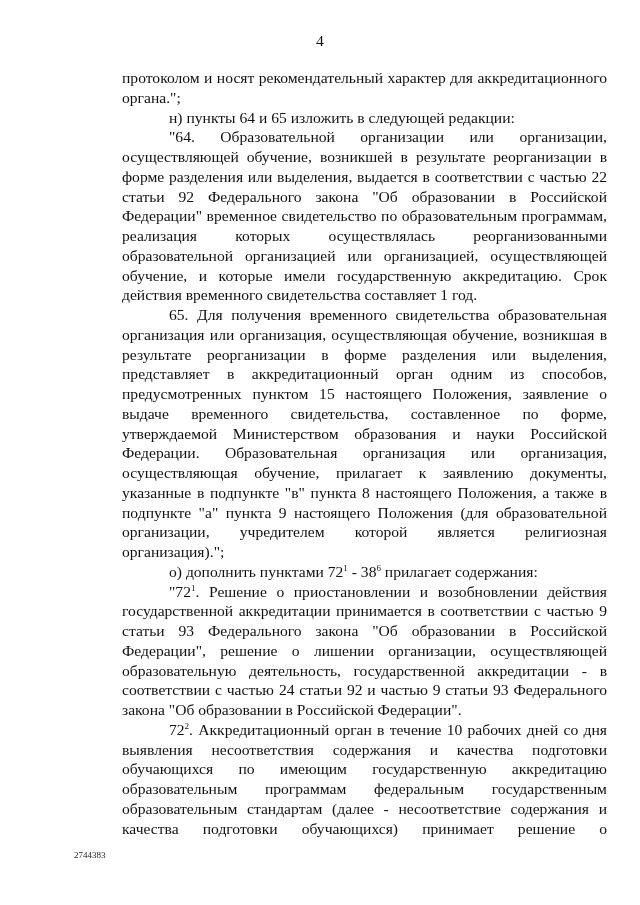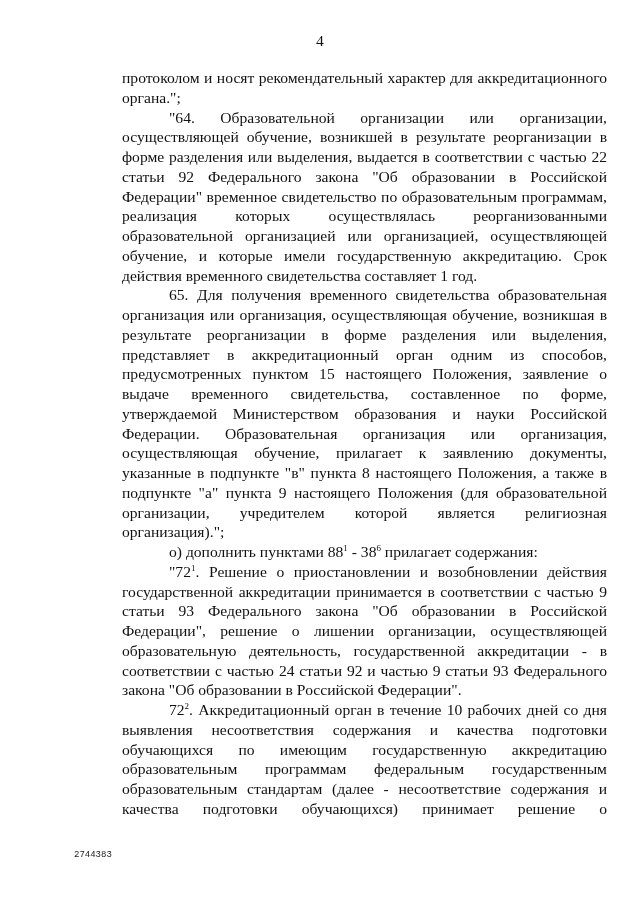--- a/index.html
+++ b/index.html
@@ -13,32 +13,33 @@
     position: absolute; left: 0; width: 100%; top: 32px;
     text-align: center; font-family: "Liberation Serif", serif; font-size: 15.6px; color: #111;
   }
   .body-text { position: absolute; top: 68px; left: 0; width: 485px; margin-left: 48px; }
   p { margin: 0; text-align: justify; text-align-last: left; }
   p.indent { text-indent: 47px; }
   p.line-justify { text-align-last: justify; }
   sup { font-size: 9px; line-height: 0; vertical-align: 6px; }
   .doc-id {
     position: absolute; left: 74px; top: 850px;
-    font-family: Liberation Mono, monospace; font-size: 9px; color: #222; text-align: center;
+    font-family: Liberation Serif, serif; font-size: 9px; color: #222; text-align: center;
   }
 </style>
 </head>
 <body>
 
 <div class="page-number">4</div>
 
 <div class="page">
   <div class="body-text">
     <p>протоколом и носят рекомендательный характер для аккредитационного органа.";</p>
+    <p class="indent">н) пункты 64 и 65 изложить в следующей редакции:</p>
     <p class="indent">"64. Образовательной организации или организации, осуществляющей обучение, возникшей в результате реорганизации в форме разделения или выделения, выдается в соответствии с частью 22 статьи 92 Федерального закона "Об образовании в Российской Федерации" временное свидетельство по образовательным программам, реализация которых осуществлялась реорганизованными образовательной организацией или организацией, осуществляющей обучение, и которые имели государственную аккредитацию. Срок действия временного свидетельства составляет 1 год.</p>
     <p class="indent">65. Для получения временного свидетельства образовательная организация или организация, осуществляющая обучение, возникшая в результате реорганизации в форме разделения или выделения, представляет в аккредитационный орган одним из способов, предусмотренных пунктом 15 настоящего Положения, заявление о выдаче временного свидетельства, составленное по форме, утверждаемой Министерством образования и науки Российской Федерации. Образовательная организация или организация, осуществляющая обучение, прилагает к заявлению документы, указанные в подпункте "в" пункта 8 настоящего Положения, а также в подпункте "а" пункта 9 настоящего Положения (для образовательной организации, учредителем которой является религиозная организация).";</p>
-    <p class="indent"><span>о) дополнить пунктами 88</span><sup>1</sup><span> - 38</span><sup>6</sup><span> прилагает содержания:</span></p>
+    <p class="indent"><span>о) дополнить пунктами 72</span><sup>1</sup><span> - 38</span><sup>6</sup><span> прилагает содержания:</span></p>
     <p class="indent"><span>"72</span><sup>1</sup><span>. Решение о приостановлении и возобновлении действия государственной аккредитации принимается в соответствии с частью 9 статьи 93 Федерального закона "Об образовании в Российской Федерации", решение о лишении организации, осуществляющей образовательную деятельность, государственной аккредитации - в соответствии с частью 24 статьи 92 и частью 9 статьи 93 Федерального закона "Об образовании в Российской Федерации".</span></p>
     <p class="indent line-justify"><span>72</span><sup>2</sup><span>. Аккредитационный орган в течение 10 рабочих дней со дня выявления несоответствия содержания и качества подготовки обучающихся по имеющим государственную аккредитацию образовательным программам федеральным государственным образовательным стандартам (далее - несоответствие содержания и качества подготовки обучающихся) принимает решение о</span></p>
   </div>
 </div>
 
 <div class="doc-id">2744383</div>
 
 </body></html>

